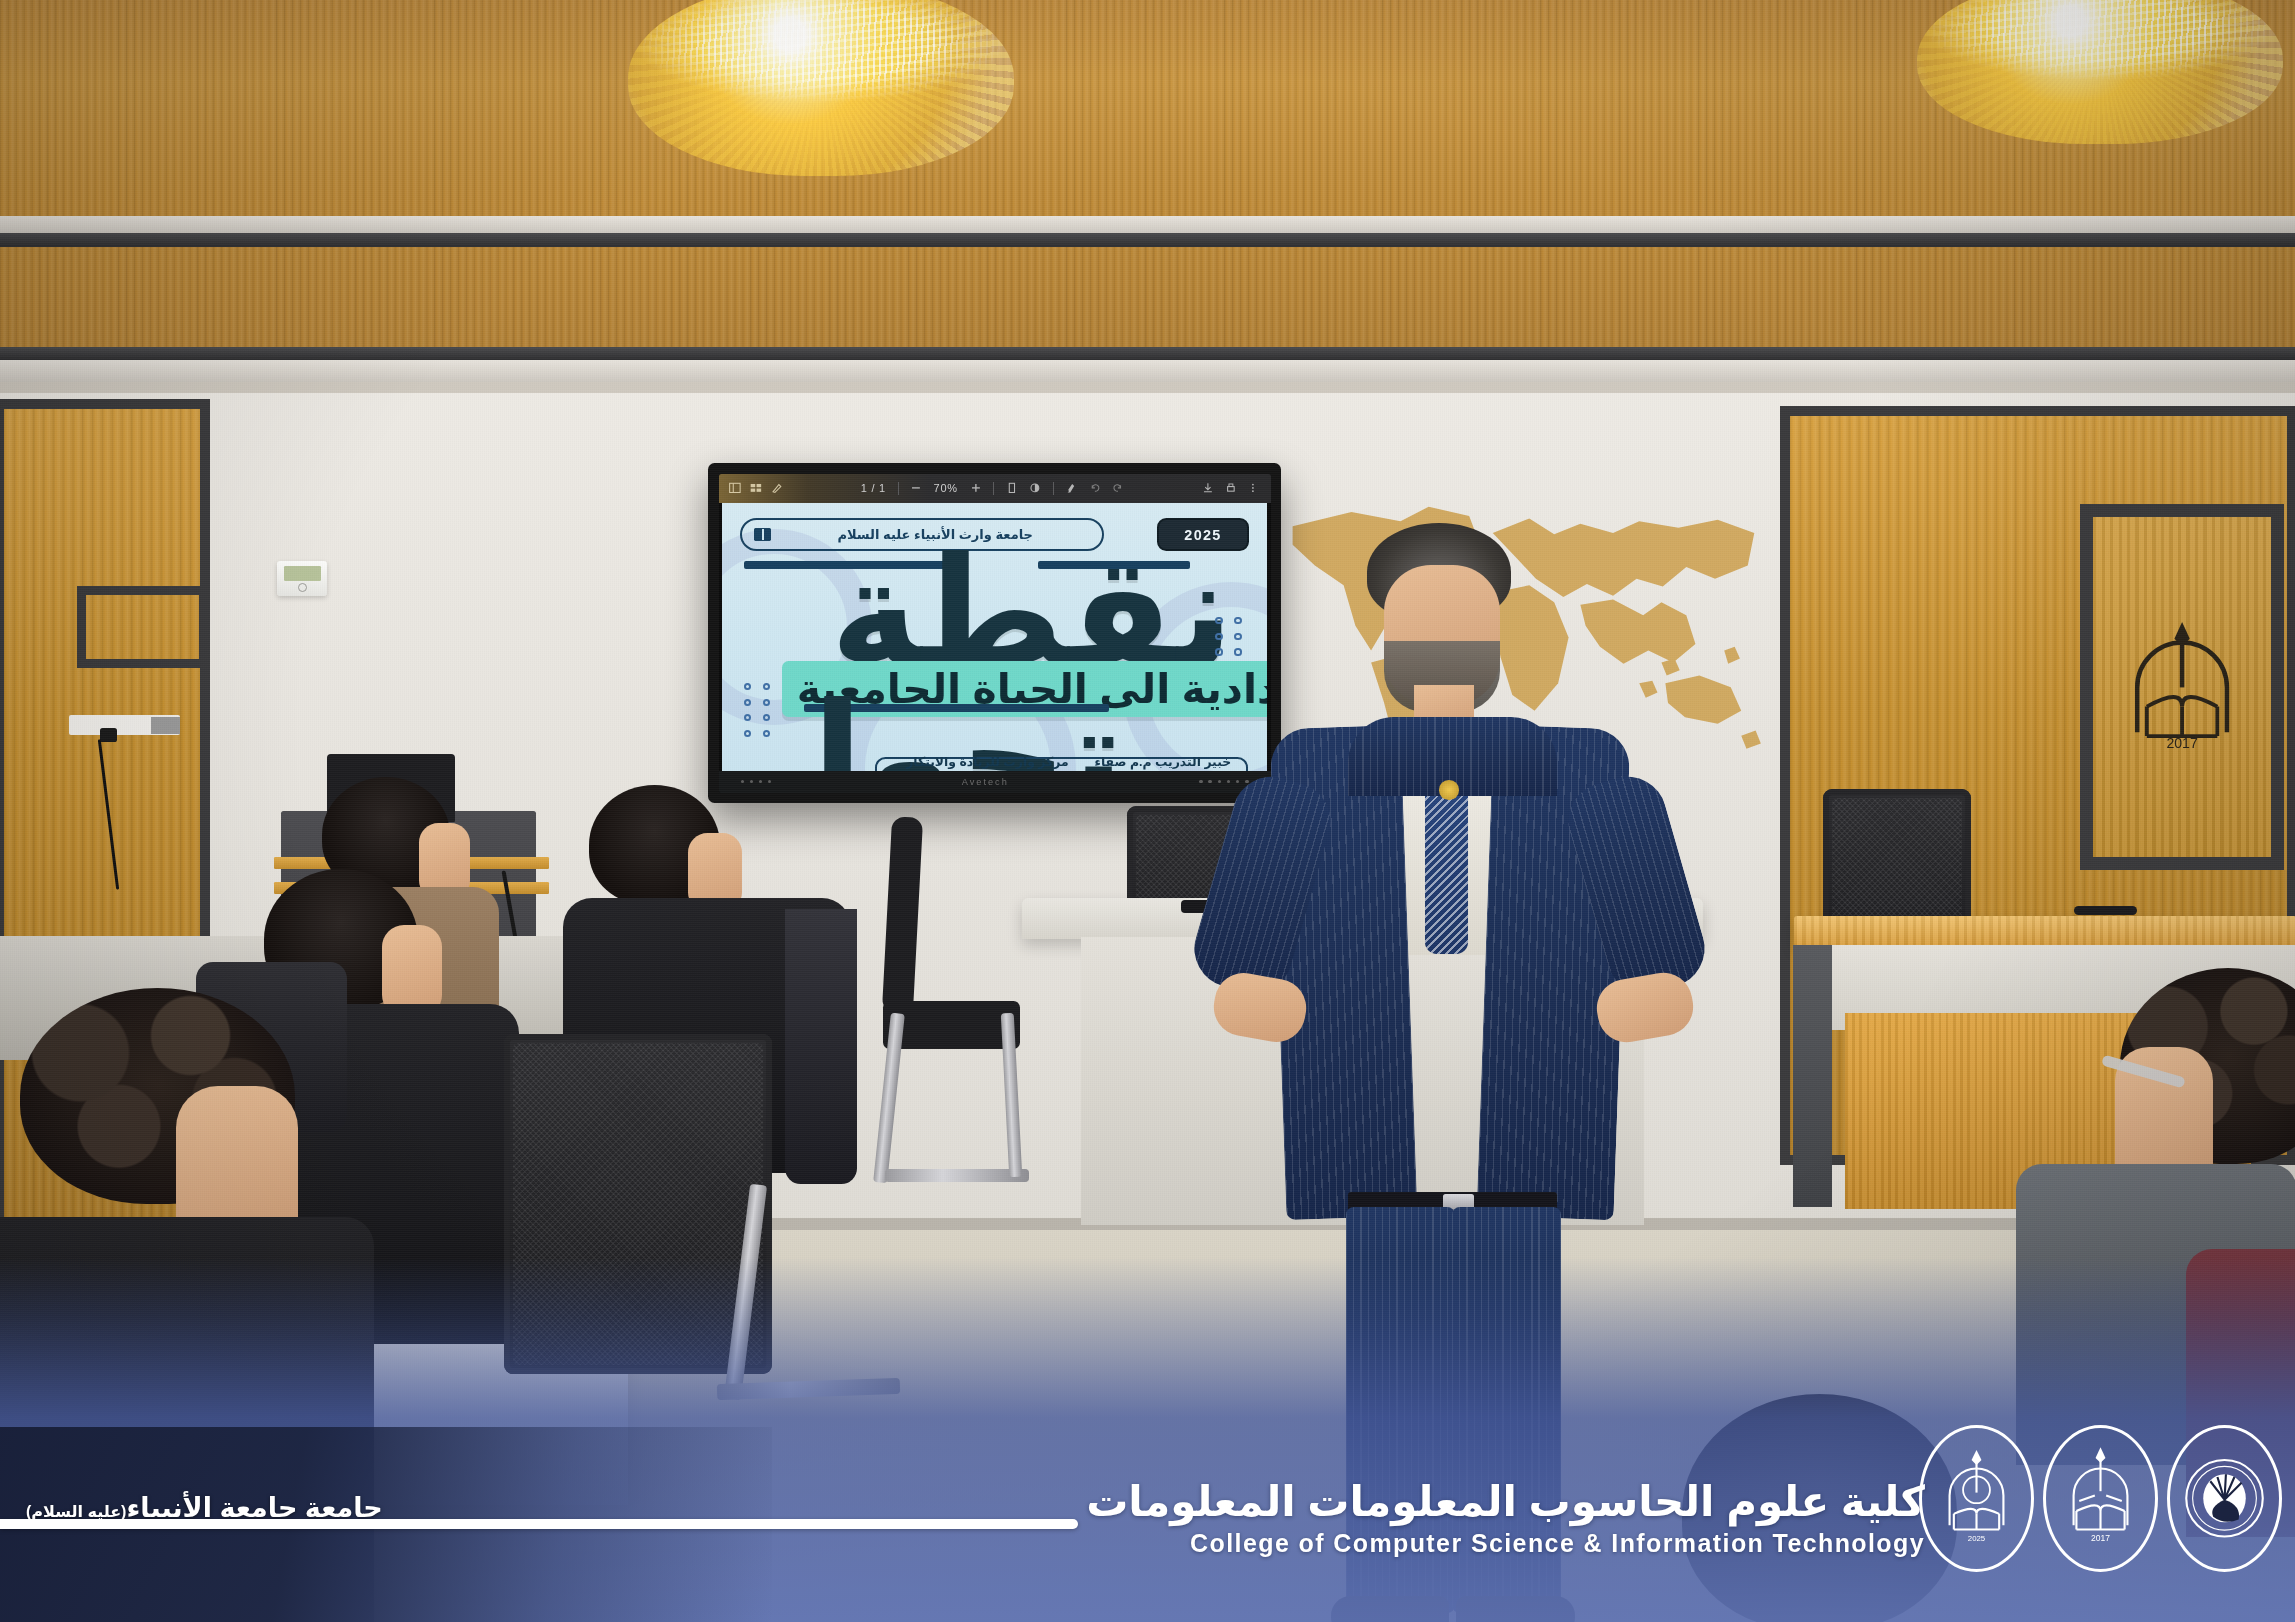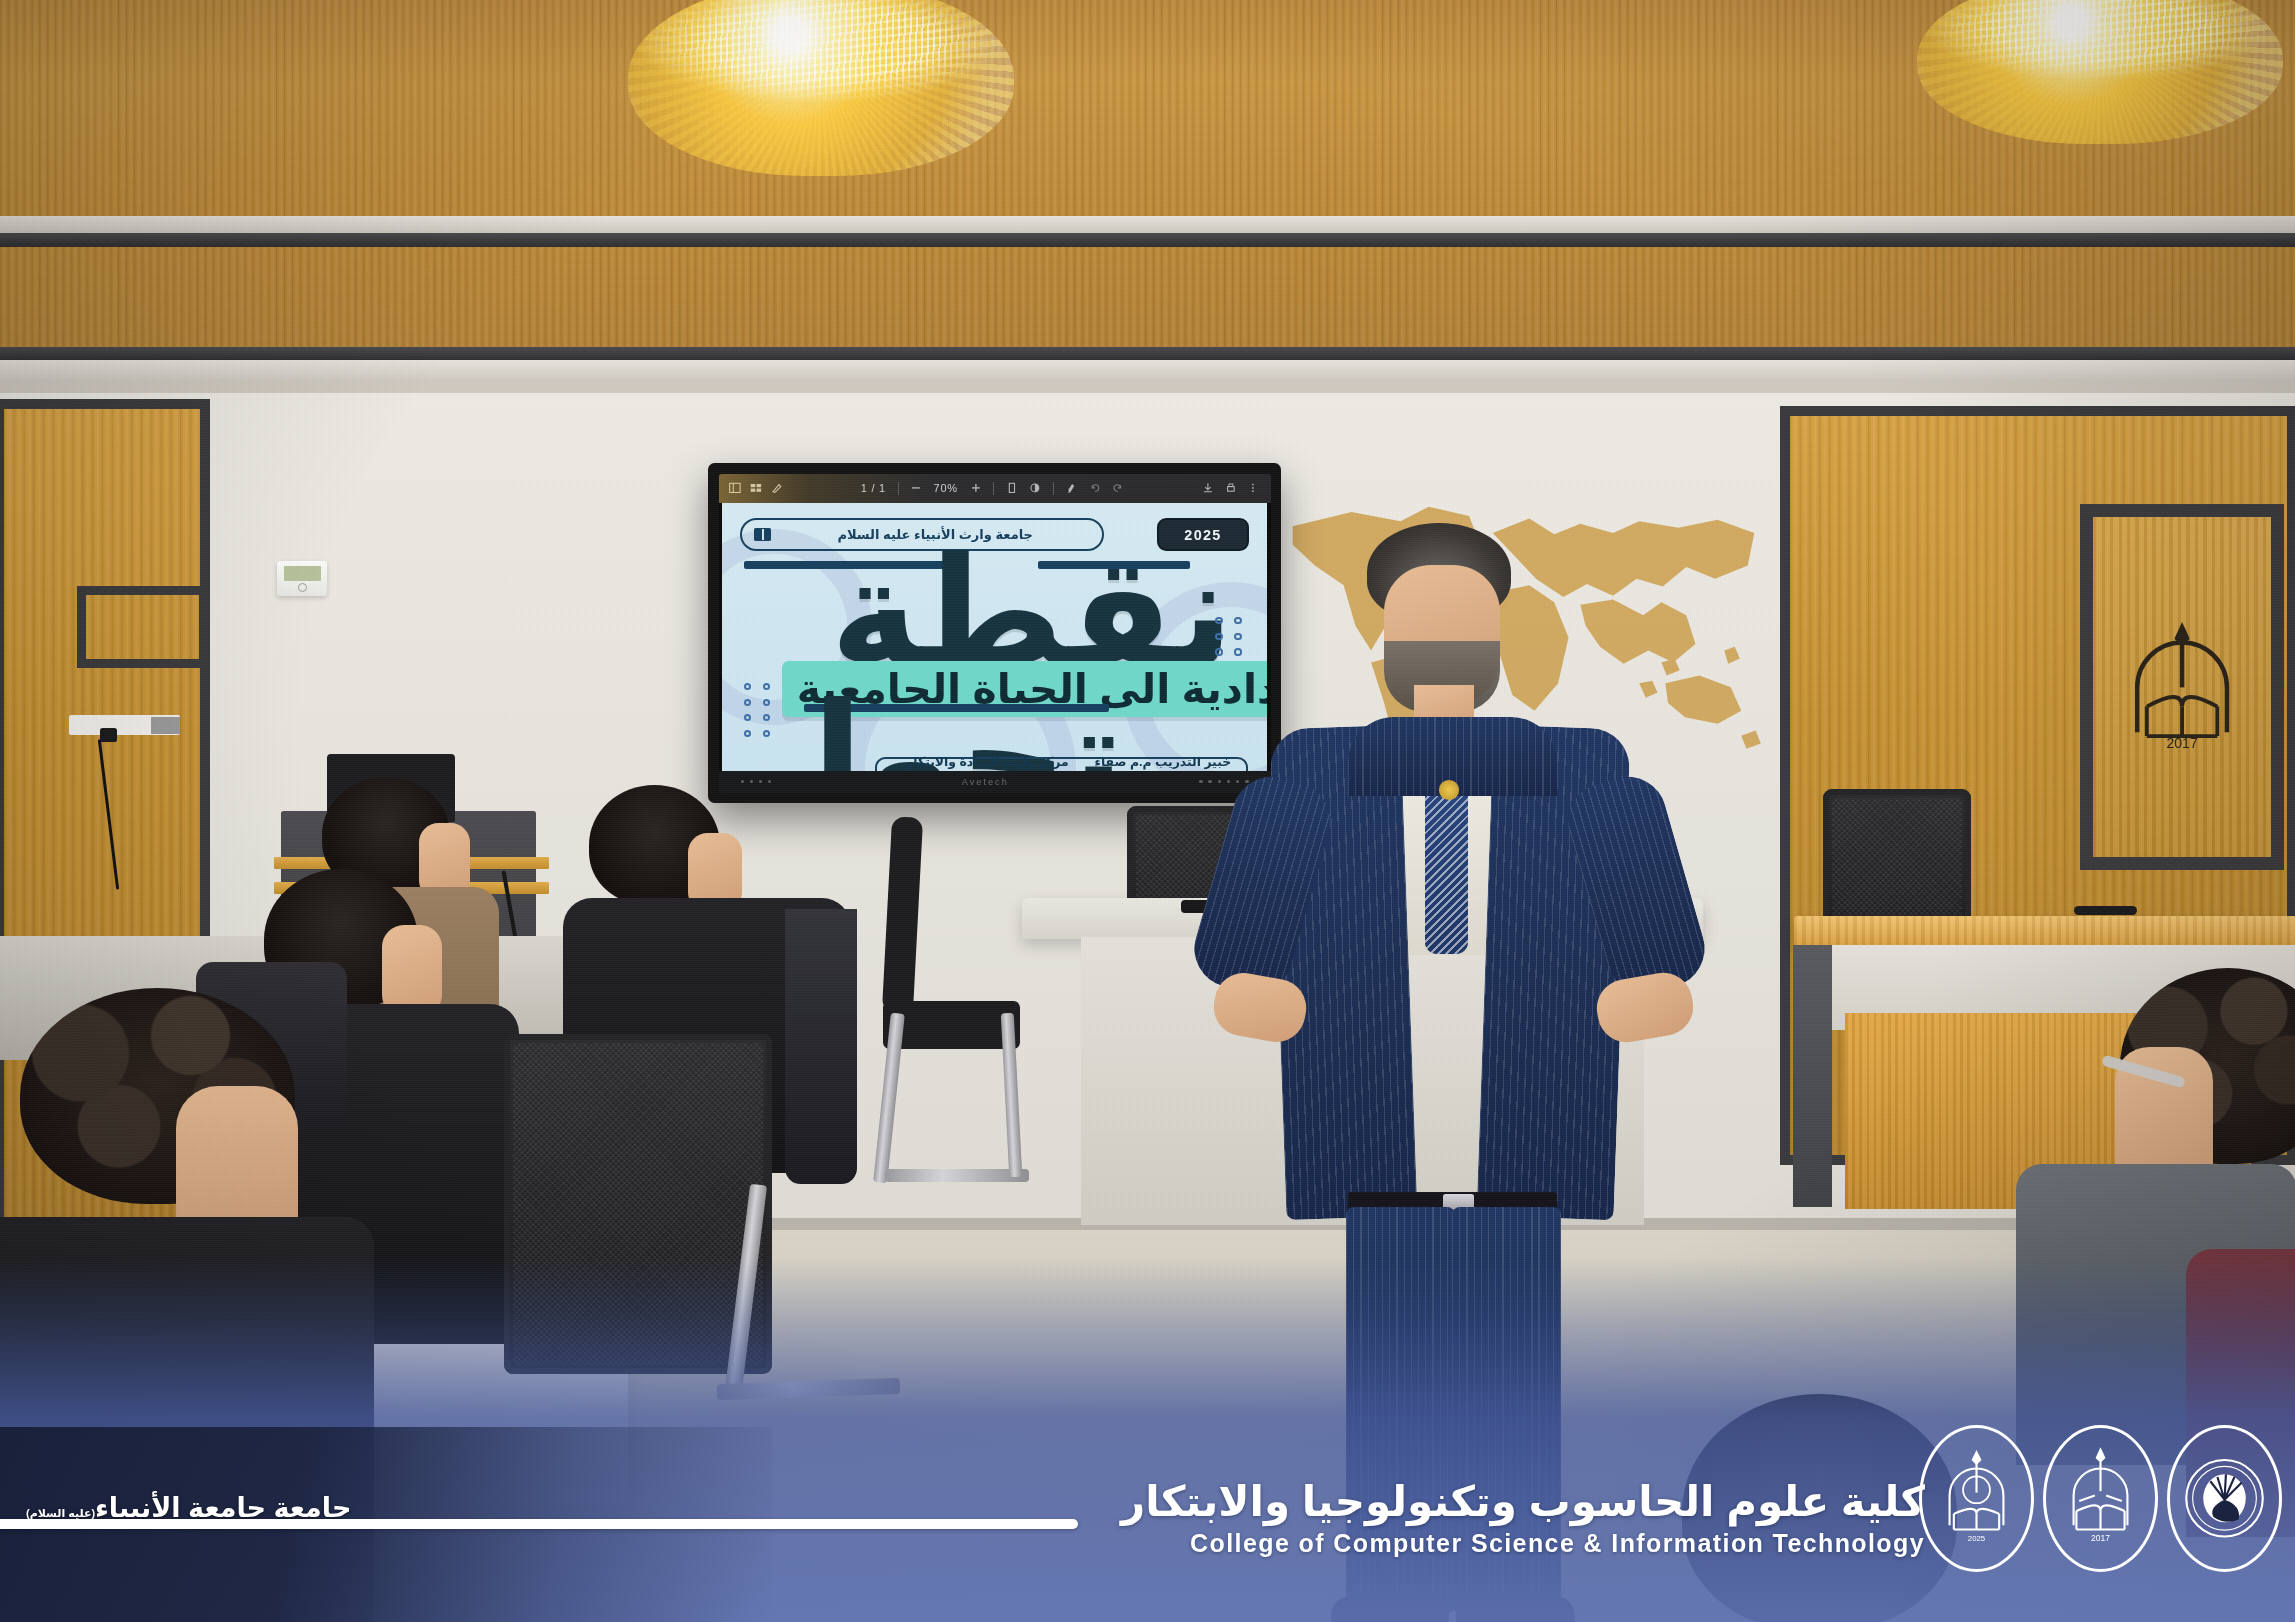--- a/index.html
+++ b/index.html
@@ -186,21 +186,21 @@
   }
   .overlay-left{
     left:0;bottom:0;width:772px;height:196px;
     background:linear-gradient(100deg,rgba(24,31,56,.97) 0%,rgba(27,35,62,.93) 38%,rgba(40,52,92,.45) 72%,rgba(60,78,140,0) 100%);
     pointer-events:none;
   }
   .uni-ar{
     right:auto;left:26px;bottom:99px;color:#ffffff;font-size:27px;font-weight:700;direction:rtl;
     text-shadow:0 1.3px 3.9px rgba(0,0,0,.5);white-space:nowrap;
   }
-  .uni-ar .sub{font-size:11px;}
+  .uni-ar .sub{font-size:16px;}
   .hr-rule{
     left:0;bottom:94px;height:9.8px;width:1078px;background:#ffffff;border-radius:0 5.9px 5.9px 0;
     box-shadow:0 1.3px 4.6px rgba(0,0,0,.28);
   }
   .foot-titles{right:370px;bottom:65px;text-align:right;}
   .foot-ar{color:#fff;font-size:42px;font-weight:700;direction:rtl;line-height:1.1;white-space:nowrap;
     text-shadow:0 1.3px 4.6px rgba(12,20,46,.45);}
   .foot-en{color:#fff;font-size:25px;font-weight:700;letter-spacing:1.4px;white-space:nowrap;margin-top:3.9px;
     text-shadow:0 1.3px 3.9px rgba(12,20,46,.45);}
   .logos{right:13px;bottom:51px;display:flex;gap:9.2px;align-items:center;}
@@ -556,21 +556,21 @@
   <div class="abs overlay-band"></div>
   <div class="abs overlay-left"></div>
 
   <div class="abs uni-ar">
     <span>جامعة جامعة الأنبياء</span><span class="sub">(عليه السلام)</span>
   </div>
 
   <div class="abs hr-rule"></div>
 
   <div class="abs foot-titles">
-    <div class="foot-ar">كلية علوم الحاسوب وتكنولوجيا والابتكار</div>
+    <div class="foot-ar">كلية علوم الحاسوب المعلومات المعلومات</div>
     <div class="foot-en">College of Computer Science &amp; Information Technology</div>
   </div>
 
   <div class="abs logos">
 
     <div class="logo">
       <svg viewBox="0 0 120 150">
         <g fill="none" stroke="#fff" stroke-width="3">
           <path d="M22 112 V70 A38 38 0 0 1 98 70 V112"></path>
           <path d="M60 14 V66"></path>

